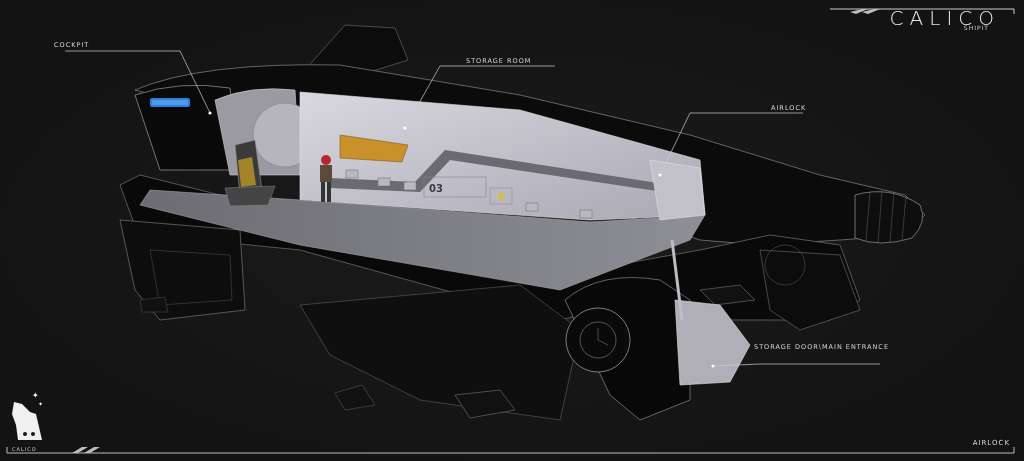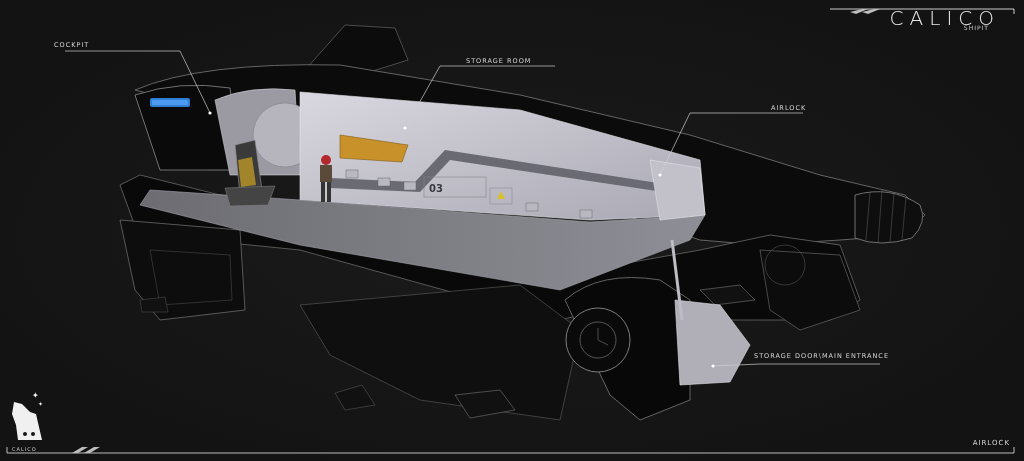--- a/index.html
+++ b/index.html
@@ -178,17 +178,17 @@
 
     <text x="429" y="192" fill="#3a3a42" font-size="10" font-weight="bold" font-family="DejaVu Sans, sans-serif">03</text>
   </svg>
 
   <div class="brand">CALICO</div>
   <div class="brand-sub">SHIPIT</div>
 
   <div class="label" style="left:54px; top:41px;">COCKPIT</div>
   <div class="label" style="left:466px; top:57px;">STORAGE ROOM</div>
   <div class="label" style="left:771px; top:104px;">AIRLOCK</div>
-  <div class="label" style="left:754px; top:352px;">STORAGE DOOR\MAIN ENTRANCE</div>
+  <div class="label" style="left:754px; top:343px;">STORAGE DOOR\MAIN ENTRANCE</div>
 
   <div class="footer-label">AIRLOCK</div>
   <div class="logo-text">CALICO</div>
 </div>
 
 </body></html>

